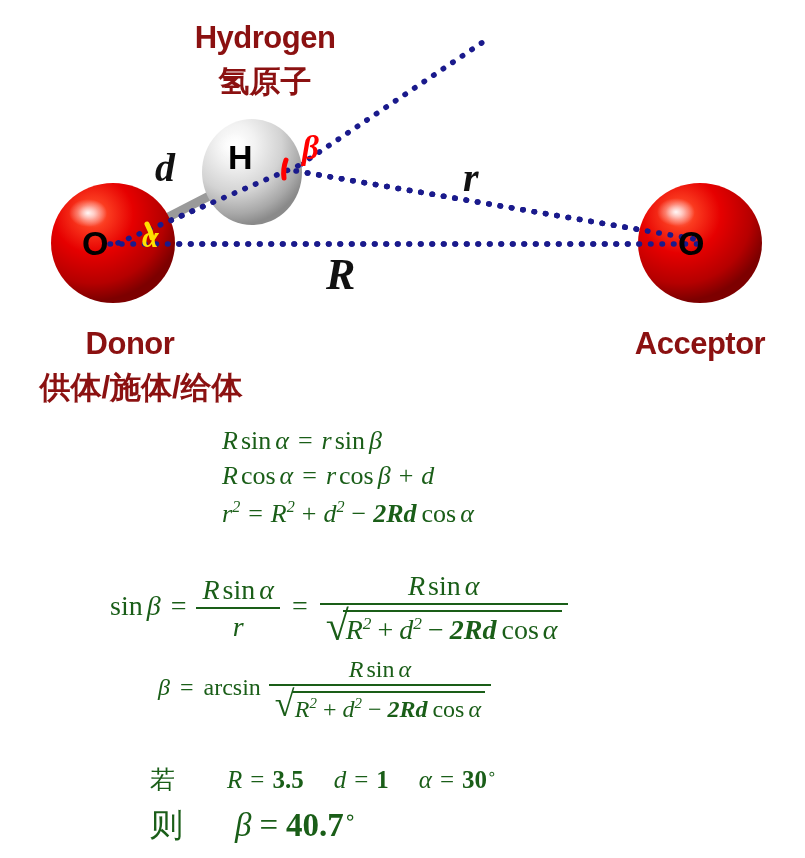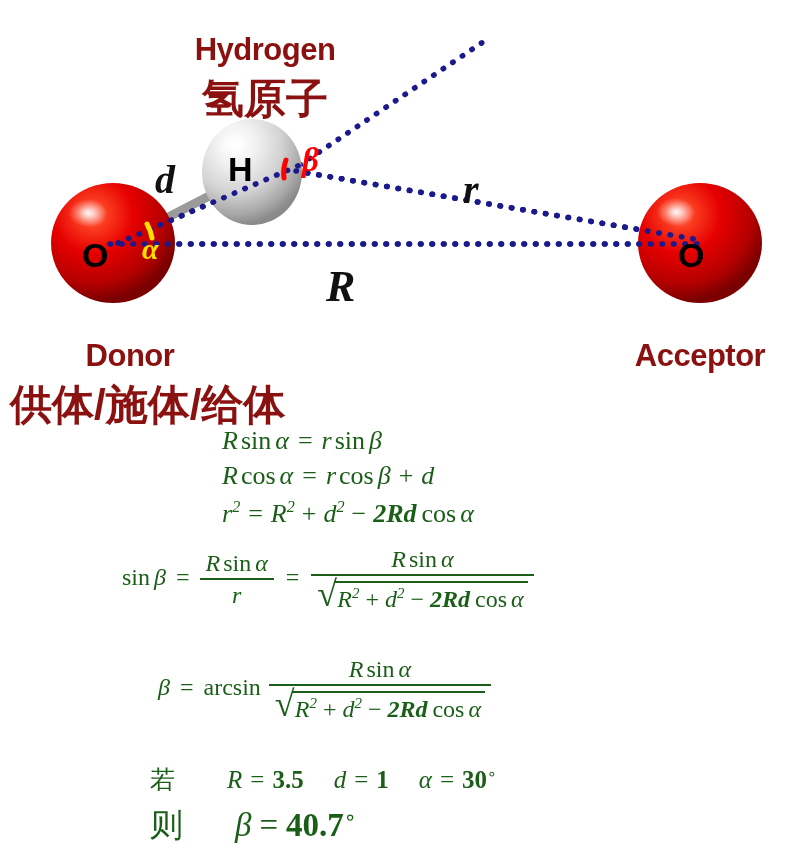--- a/index.html
+++ b/index.html
@@ -25,32 +25,31 @@
   }
   #diagram svg {
     position: absolute;
     left: 0; top: 0;
   }
 
   .lbl {
     position: absolute;
     white-space: nowrap;
     line-height: 1;
-    margin-top: 12px;
   }
 
   
   .heading {
     color: #8B1111;
     font-weight: bold;
     font-family: "Liberation Sans", sans-serif;
     text-align: center;
   }
   .heading-en { font-size: 31px; letter-spacing: -0.5px; }
-  .heading-cn { font-size: 42px; letter-spacing: 0px; }
+  .heading-cn { font-size: 31px; letter-spacing: 0px; }
 
   
   .atom-letter {
     color: #000000;
     font-weight: bold;
     font-size: 34px;
     font-family: "Liberation Sans", sans-serif;
   }
 
   
@@ -232,21 +231,21 @@
     </div>
 
     <div class="eq" style="left:222px; top:43px; font-size:26px;">
       <span class="it">R</span><span style="display:inline-block;width:3px"></span><span class="up">cos</span><span style="display:inline-block;width:4px"></span><span class="it">α</span><span style="display:inline-block;width:9px"></span><span class="up">=</span><span style="display:inline-block;width:9px"></span><span class="it">r</span><span style="display:inline-block;width:3px"></span><span class="up">cos</span><span style="display:inline-block;width:4px"></span><span class="it">β</span><span style="display:inline-block;width:8px"></span><span class="up">+</span><span style="display:inline-block;width:8px"></span><span class="it">d</span>
     </div>
 
     <div class="eq" style="left:222px; top:80px; font-size:26px;">
       <span class="it">r</span><span class="sup">2</span><span style="display:inline-block;width:8px"></span><span class="up">=</span><span style="display:inline-block;width:8px"></span><span class="it">R</span><span class="sup">2</span><span style="display:inline-block;width:7px"></span><span class="up">+</span><span style="display:inline-block;width:7px"></span><span class="it">d</span><span class="sup">2</span><span style="display:inline-block;width:7px"></span><span class="up">−</span><span style="display:inline-block;width:7px"></span><span class="it" style="font-weight:bold">2Rd</span><span style="display:inline-block;width:5px"></span><span class="up">cos</span><span style="display:inline-block;width:4px"></span><span class="it">α</span>
     </div>
 
-    <div class="eq" style="left:110px; top:128px; font-size:24px;margin-left:12px;">
+    <div class="eq" style="left:110px; top:152px; font-size:28px;">
       <span class="up">sin</span><span style="display:inline-block;width:4px"></span><span class="it">β</span><span style="display:inline-block;width:10px"></span><span class="up">=</span><span style="display:inline-block;width:10px"></span><span class="frac"><span class="num"><span class="it">R</span><span style="display:inline-block;width:3px"></span><span class="up">sin</span><span style="display:inline-block;width:4px"></span><span class="it">α</span></span><span class="den"><span class="it">r</span></span></span><span style="display:inline-block;width:12px"></span><span class="up">=</span><span style="display:inline-block;width:12px"></span><span class="frac"><span class="num"><span class="it">R</span><span style="display:inline-block;width:3px"></span><span class="up">sin</span><span style="display:inline-block;width:4px"></span><span class="it">α</span></span><span class="den"><span class="sqrt"><span class="radsign">√</span><span class="radicand"><span class="it">R</span><span class="sup">2</span><span style="display:inline-block;width:6px"></span><span class="up">+</span><span style="display:inline-block;width:6px"></span><span class="it">d</span><span class="sup">2</span><span style="display:inline-block;width:6px"></span><span class="up">−</span><span style="display:inline-block;width:6px"></span><span class="it" style="font-weight:bold">2Rd</span><span style="display:inline-block;width:5px"></span><span class="up">cos</span><span style="display:inline-block;width:4px"></span><span class="it">α</span></span></span></span></span>
     </div>
 
     <div class="eq" style="left:158px; top:238px; font-size:24px;">
       <span class="it">β</span><span style="display:inline-block;width:10px"></span><span class="up">=</span><span style="display:inline-block;width:10px"></span><span class="up">arcsin</span><span style="display:inline-block;width:8px"></span><span class="frac"><span class="num"><span class="it">R</span><span style="display:inline-block;width:3px"></span><span class="up">sin</span><span style="display:inline-block;width:4px"></span><span class="it">α</span></span><span class="den"><span class="sqrt"><span class="radsign">√</span><span class="radicand"><span class="it">R</span><span class="sup">2</span><span style="display:inline-block;width:6px"></span><span class="up">+</span><span style="display:inline-block;width:6px"></span><span class="it">d</span><span class="sup">2</span><span style="display:inline-block;width:6px"></span><span class="up">−</span><span style="display:inline-block;width:6px"></span><span class="it" style="font-weight:bold">2Rd</span><span style="display:inline-block;width:5px"></span><span class="up">cos</span><span style="display:inline-block;width:4px"></span><span class="it">α</span></span></span></span></span>
     </div>
 
     <div class="eq" style="left:150px; top:345px; font-size:25px;">
       <span class="cn">若</span><span style="display:inline-block;width:52px"></span><span class="it">R</span><span style="display:inline-block;width:8px"></span><span class="up">=</span><span style="display:inline-block;width:8px"></span><span class="up" style="font-weight:bold">3.5</span><span style="display:inline-block;width:30px"></span><span class="it">d</span><span style="display:inline-block;width:8px"></span><span class="up">=</span><span style="display:inline-block;width:8px"></span><span class="up" style="font-weight:bold">1</span><span style="display:inline-block;width:30px"></span><span class="it">α</span><span style="display:inline-block;width:8px"></span><span class="up">=</span><span style="display:inline-block;width:8px"></span><span class="up" style="font-weight:bold">30</span><span class="deg">∘</span>
     </div>

